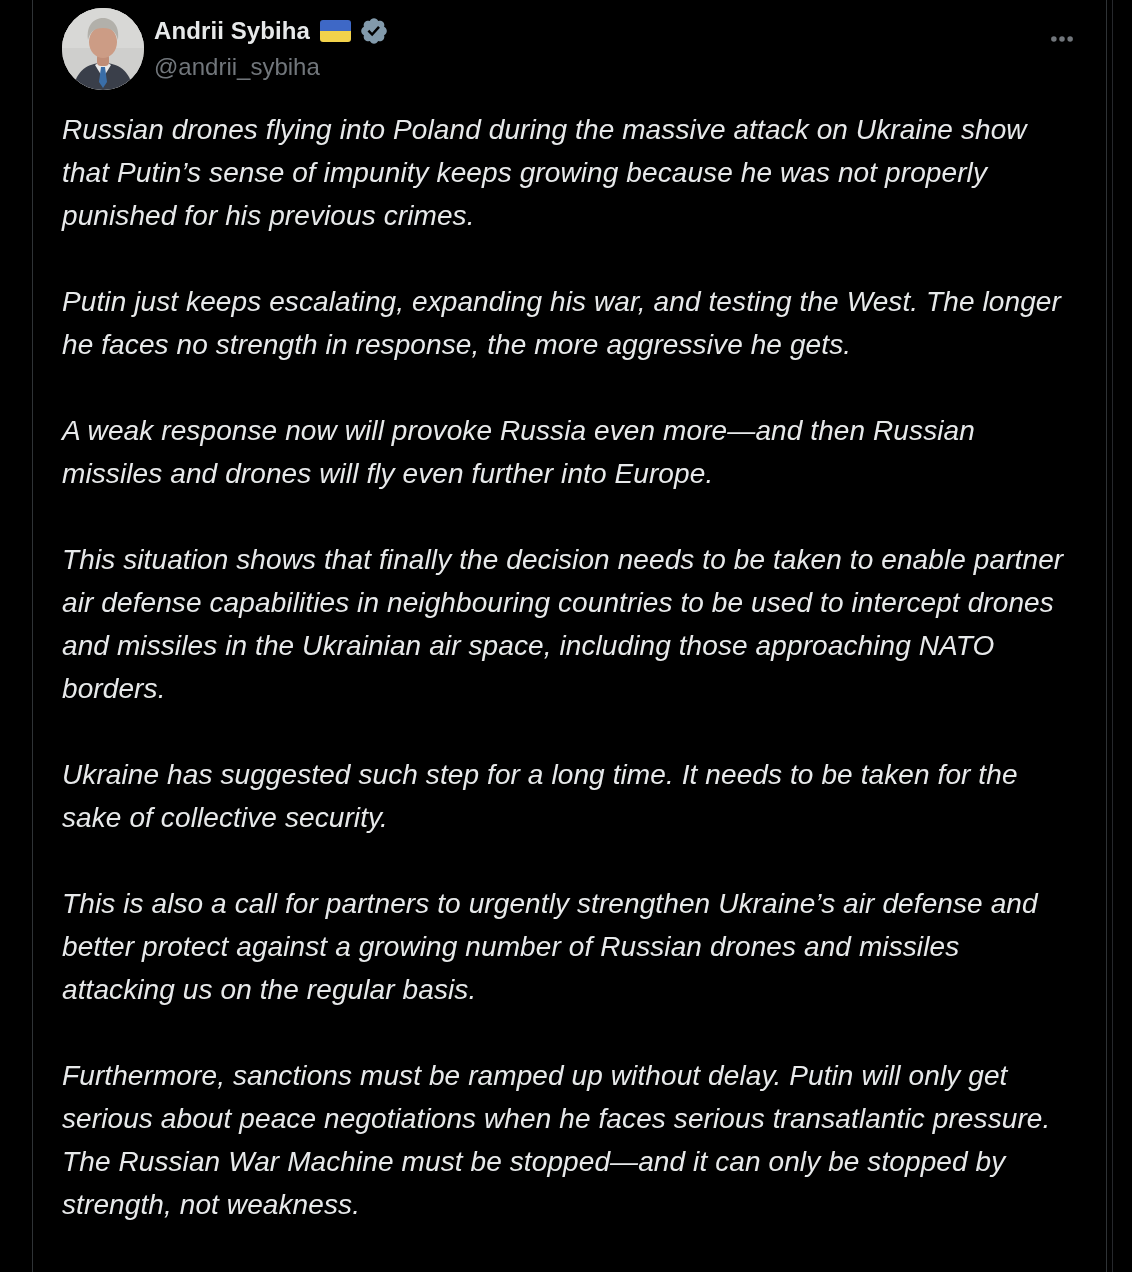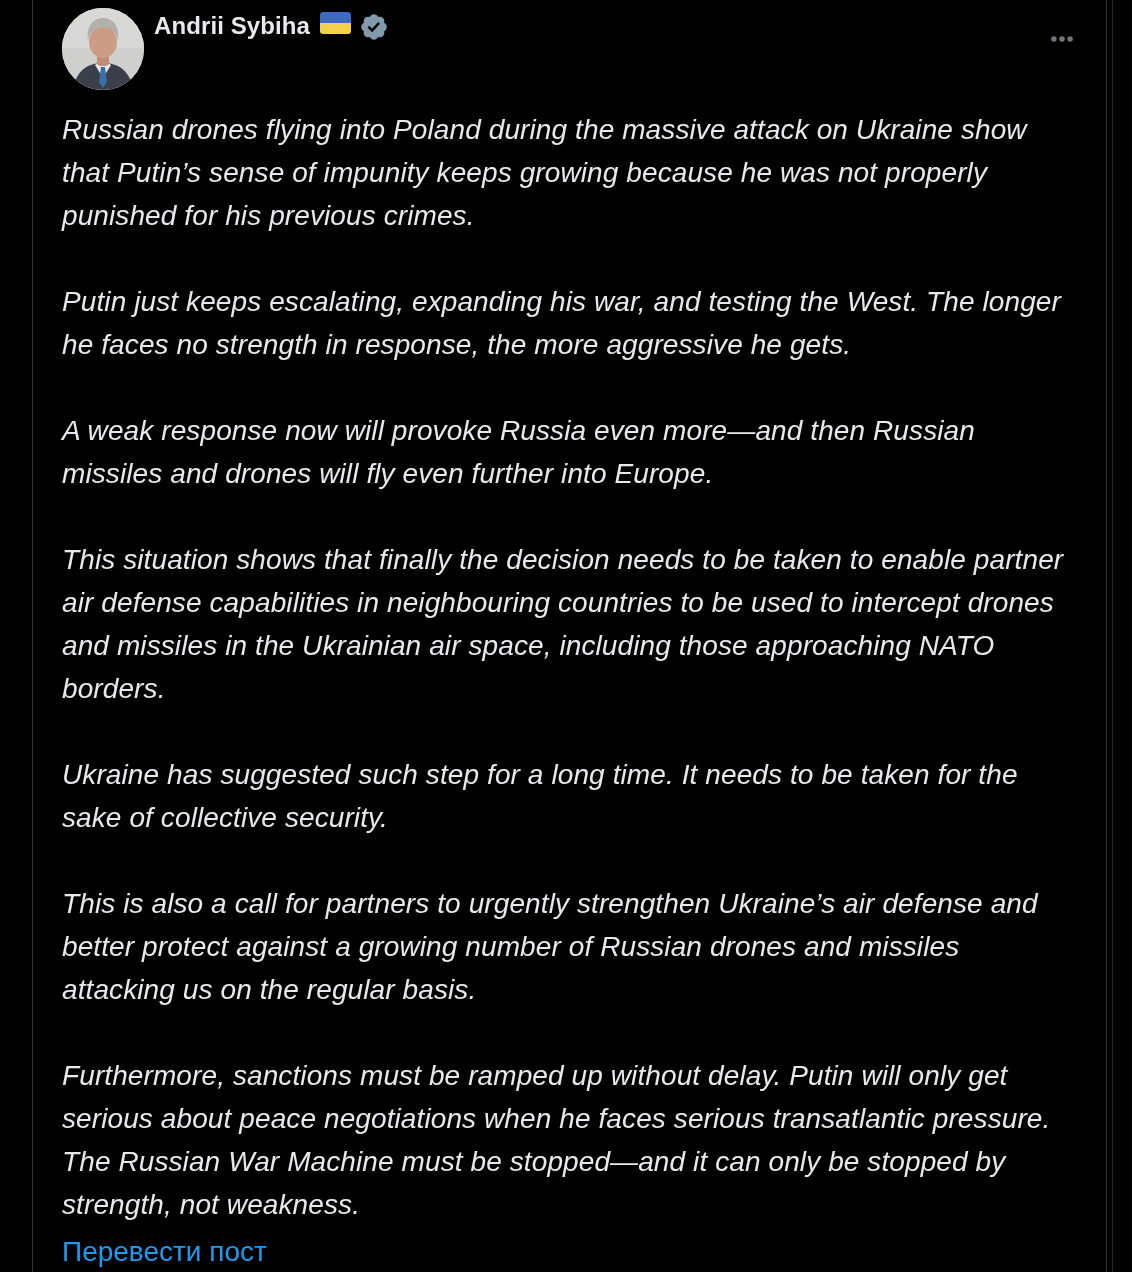--- a/index.html
+++ b/index.html
@@ -56,20 +56,21 @@
   .avatar svg { display: block; }
   .author-block {
     margin-left: 10px;
     margin-top: 4px;
     display: flex;
     flex-direction: column;
     min-width: 0;
   }
   .author-name-row {
     display: flex;
+    align-items: center;
     height: 38px;
   }
   .author-name {
     font-size: 24px;
     font-weight: 700;
     color: #e7e9ea;
     letter-spacing: 0.1px;
     white-space: nowrap;
     cursor: pointer;
   }
@@ -160,20 +161,21 @@
         <div class="author-block">
           <div class="author-name-row">
             <span class="author-name">Andrii Sybiha</span>
             <span class="flag"></span>
             <span class="verified-badge">
               <svg width="30" height="30" viewBox="0 0 24 24">
                 <path fill="#829aab" fill-rule="evenodd" d="M22.25 12c0-1.43-.88-2.67-2.19-3.34.46-1.39.2-2.9-.81-3.91s-2.52-1.27-3.91-.81c-.66-1.31-1.91-2.19-3.34-2.19s-2.67.88-3.33 2.19c-1.4-.46-2.91-.2-3.92.81s-1.26 2.52-.8 3.91c-1.31.67-2.2 1.91-2.2 3.34s.89 2.67 2.2 3.34c-.46 1.39-.21 2.9.8 3.91s2.52 1.26 3.91.81c.67 1.31 1.91 2.19 3.34 2.19s2.68-.88 3.34-2.19c1.39.45 2.9.2 3.91-.81s1.27-2.52.81-3.91c1.31-.67 2.19-1.91 2.19-3.34zm-11.71 4.2L6.8 12.46l1.41-1.42 2.26 2.26 4.8-5.23 1.47 1.36-6.2 6.77z"></path>
               </svg>
             </span>
           </div>
+          <div class="author-handle">@andrii_sybiha</div>
         </div>
 
         <div class="more-button">
           <svg width="26" height="26" viewBox="0 0 24 24">
             <circle cx="4.5" cy="12" r="2.55" fill="#71767b"></circle>
             <circle cx="12" cy="12" r="2.55" fill="#71767b"></circle>
             <circle cx="19.5" cy="12" r="2.55" fill="#71767b"></circle>
           </svg>
         </div>
       </div>
@@ -185,17 +187,16 @@
 A weak response now will provoke Russia even more—and then Russian missiles and drones will fly even further into Europe.
 
 This situation shows that finally the decision needs to be taken to enable partner air defense capabilities in neighbouring countries to be used to intercept drones and missiles in the Ukrainian air space, including those approaching NATO borders.
 
 Ukraine has suggested such step for a long time. It needs to be taken for the sake of collective security.
 
 This is also a call for partners to urgently strengthen Ukraine’s air defense and better protect against a growing number of Russian drones and missiles attacking us on the regular basis.
 
 Furthermore, sanctions must be ramped up without delay. Putin will only get serious about peace negotiations when he faces serious transatlantic pressure. The Russian War Machine must be stopped—and it can only be stopped by strength, not weakness.</div>
 
-      <a class="translate-link">Перевести пост</a>
 
     </article>
   </div>
 </div>
 
 </body></html>

